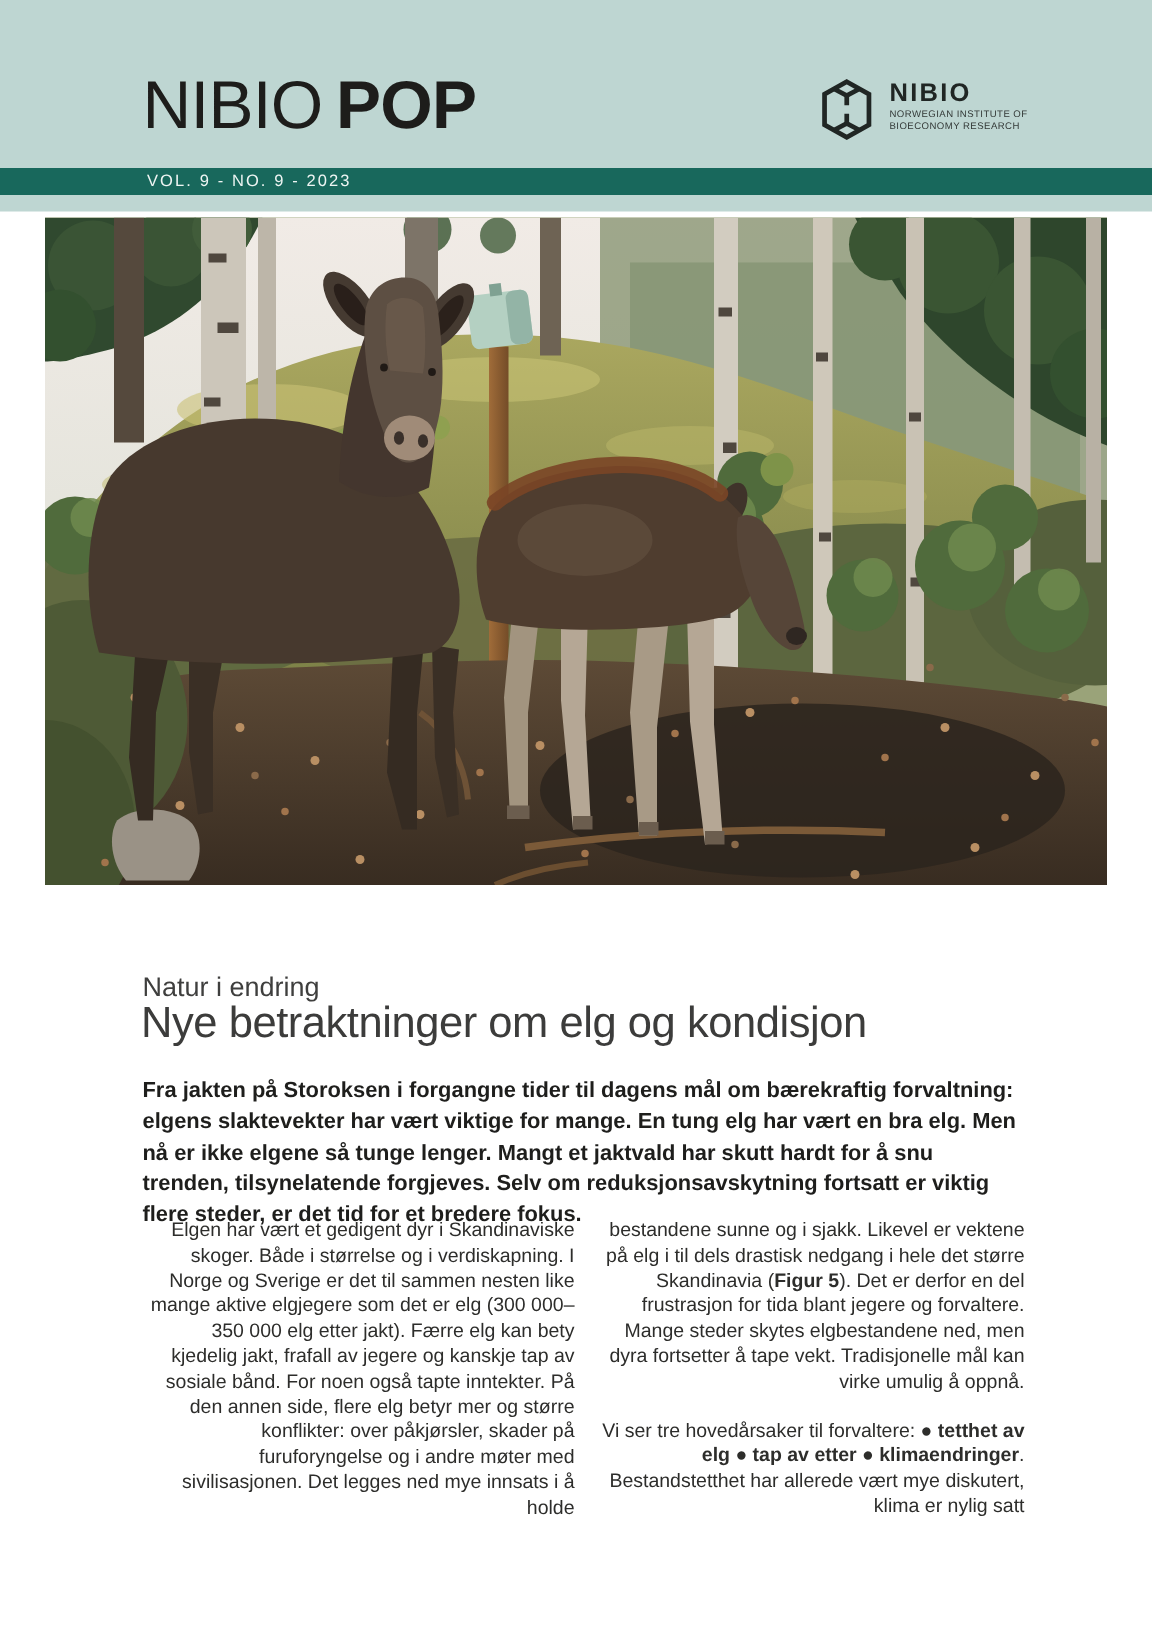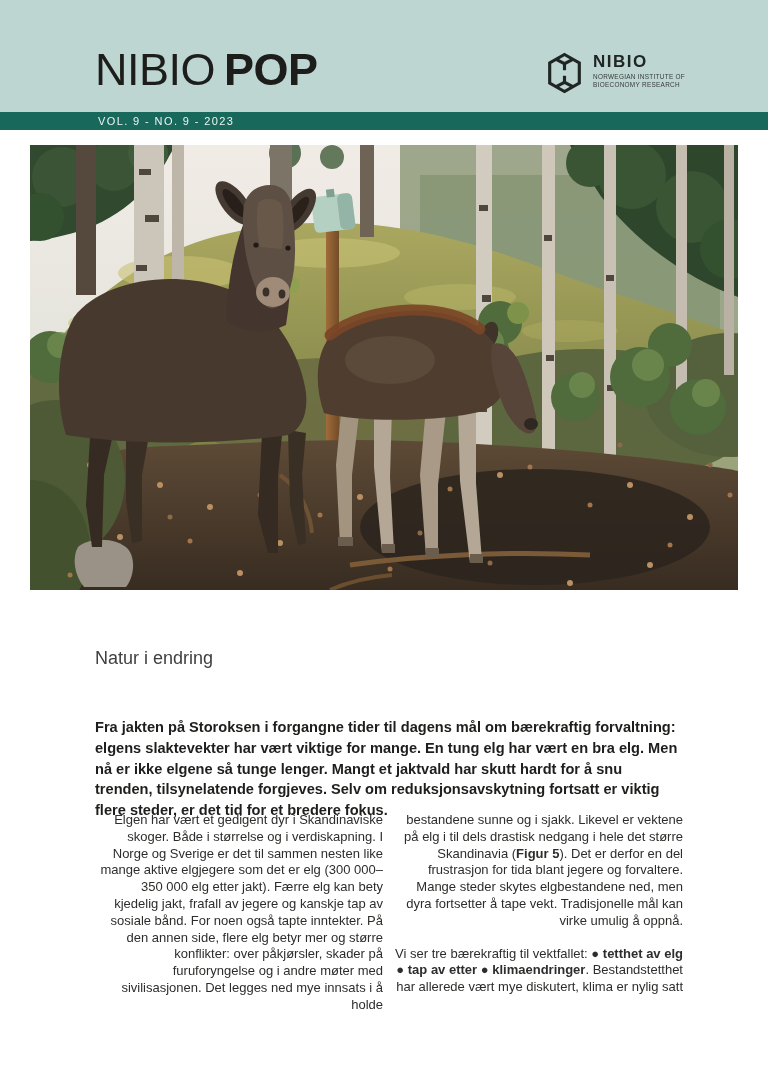--- a/index.html
+++ b/index.html
@@ -6,21 +6,21 @@
     --header_bg:#bed6d2;
     --bar_bg:#18685c;
     --ink:#1d1d1b;
   }
   *{margin:0;padding:0;box-sizing:border-box;}
   html,body{background:#ffffff;}
   body{font-family:"Liberation Sans",sans-serif;color:#2d2d2b;}
   .page{position:relative;width:768px;height:1085px;background:#fff;overflow:hidden;}
 
   
-  .masthead{position:absolute;left:0;top:0;width:768px;height:112px;background:var(--header_bg);}
+  .masthead{position:absolute;left:0;top:0;width:768px;height:141px;background:var(--header_bg);}
   .brand{position:absolute;left:95px;top:44px;font-size:45px;letter-spacing:-0.5px;color:var(--ink);white-space:nowrap;}
   .brand .reg{font-weight:400;}
   .brand .bold{font-weight:700;margin-left:9px;}
   .logo{position:absolute;left:546px;top:52px;display:flex;align-items:flex-start;}
   .logo svg{display:block;}
   .logo-text{margin-left:10px;padding-top:1px;color:#202624;}
   .logo-name{font-size:17px;font-weight:700;letter-spacing:1.5px;line-height:18px;}
   .logo-sub{font-size:6.4px;letter-spacing:0.3px;line-height:8px;margin-top:2px;color:#343a38;}
 
   
@@ -259,25 +259,26 @@
         <path d="M294,268 C284,240 286,208 300,192 C316,176 344,168 376,166 C408,164 436,172 452,186 C462,194 470,205 477,214 C483,222 488,228 491,235 C489,244 482,248 474,246 C468,258 458,266 444,268 C410,276 330,278 294,268 Z" fill="#4f3d2f"></path>
         <path d="M462,200 C470,195 480,201 488,215 C496,231 502,253 506,272 C508,284 504,290 496,288 C486,284 476,270 470,252 C464,236 459,216 462,200 Z" fill="#564538"></path>
         <ellipse cx="501" cy="279" rx="7" ry="6" fill="#2f2722"></ellipse>
         <path d="M300,190 C320,174 350,166 380,165 C410,164 436,172 450,184" stroke="#7a4526" stroke-width="11" fill="none" opacity="0.9" stroke-linecap="round"></path>
         <ellipse cx="360" cy="215" rx="45" ry="24" fill="#6a5846" opacity="0.45"></ellipse>
       </g>
     </svg>
   </figure>
 
   <div class="kicker">Natur i endring</div>
+  <h1 class="title">Nye betraktninger om elg og kondisjon</h1>
   <p class="ingress">Fra jakten på Storoksen i forgangne tider til dagens mål om bærekraftig forvaltning: elgens slaktevekter har vært viktige for mange. En tung elg har vært en bra elg. Men nå er ikke elgene så tunge lenger. Mangt et jaktvald har skutt hardt for å snu trenden, tilsynelatende forgjeves. Selv om reduksjonsavskytning fortsatt er viktig flere steder, er det tid for et bredere fokus.</p>
 
   <div class="cols">
     <div class="col">
         <p><span>Elgen har vært et gedigent dyr i Skandinaviske skoger. Både i størrelse og i verdiskapning. I Norge og Sverige er det til sammen nesten like mange aktive elgjegere som det er elg (300 000–350 000 elg etter jakt). Færre elg kan bety kjedelig jakt, frafall av jegere og kanskje tap av sosiale bånd. For noen også tapte inntekter. På den annen side, flere elg betyr mer og større konflikter: over påkjørsler, skader på furuforyngelse og i andre møter med sivilisasjonen. Det legges ned mye innsats i å holde</span></p>
       </div>
     <div class="col">
         <p><span>bestandene sunne og i sjakk. Likevel er vektene på elg i til dels drastisk nedgang i hele det større Skandinavia (</span><strong>Figur 5</strong><span>). Det er derfor en del frustrasjon for tida blant jegere og forvaltere. Mange steder skytes elgbestandene ned, men dyra fortsetter å tape vekt. Tradisjonelle mål kan virke umulig å oppnå.</span></p>
-        <p><span>Vi ser tre bærekraftig til vektfallet: </span><strong>● tetthet av elg ● tap av etter ● klimaendringer</strong><span>. Bestandstetthet har allerede vært mye diskutert, klima er nylig satt</span></p>
+        <p><span>Vi ser tre hovedårsaker til forvaltere: </span><strong>● tetthet av elg ● tap av etter ● klimaendringer</strong><span>. Bestandstetthet har allerede vært mye diskutert, klima er nylig satt</span></p>
       </div>
   </div>
 
 </div>
 
 </body></html>

